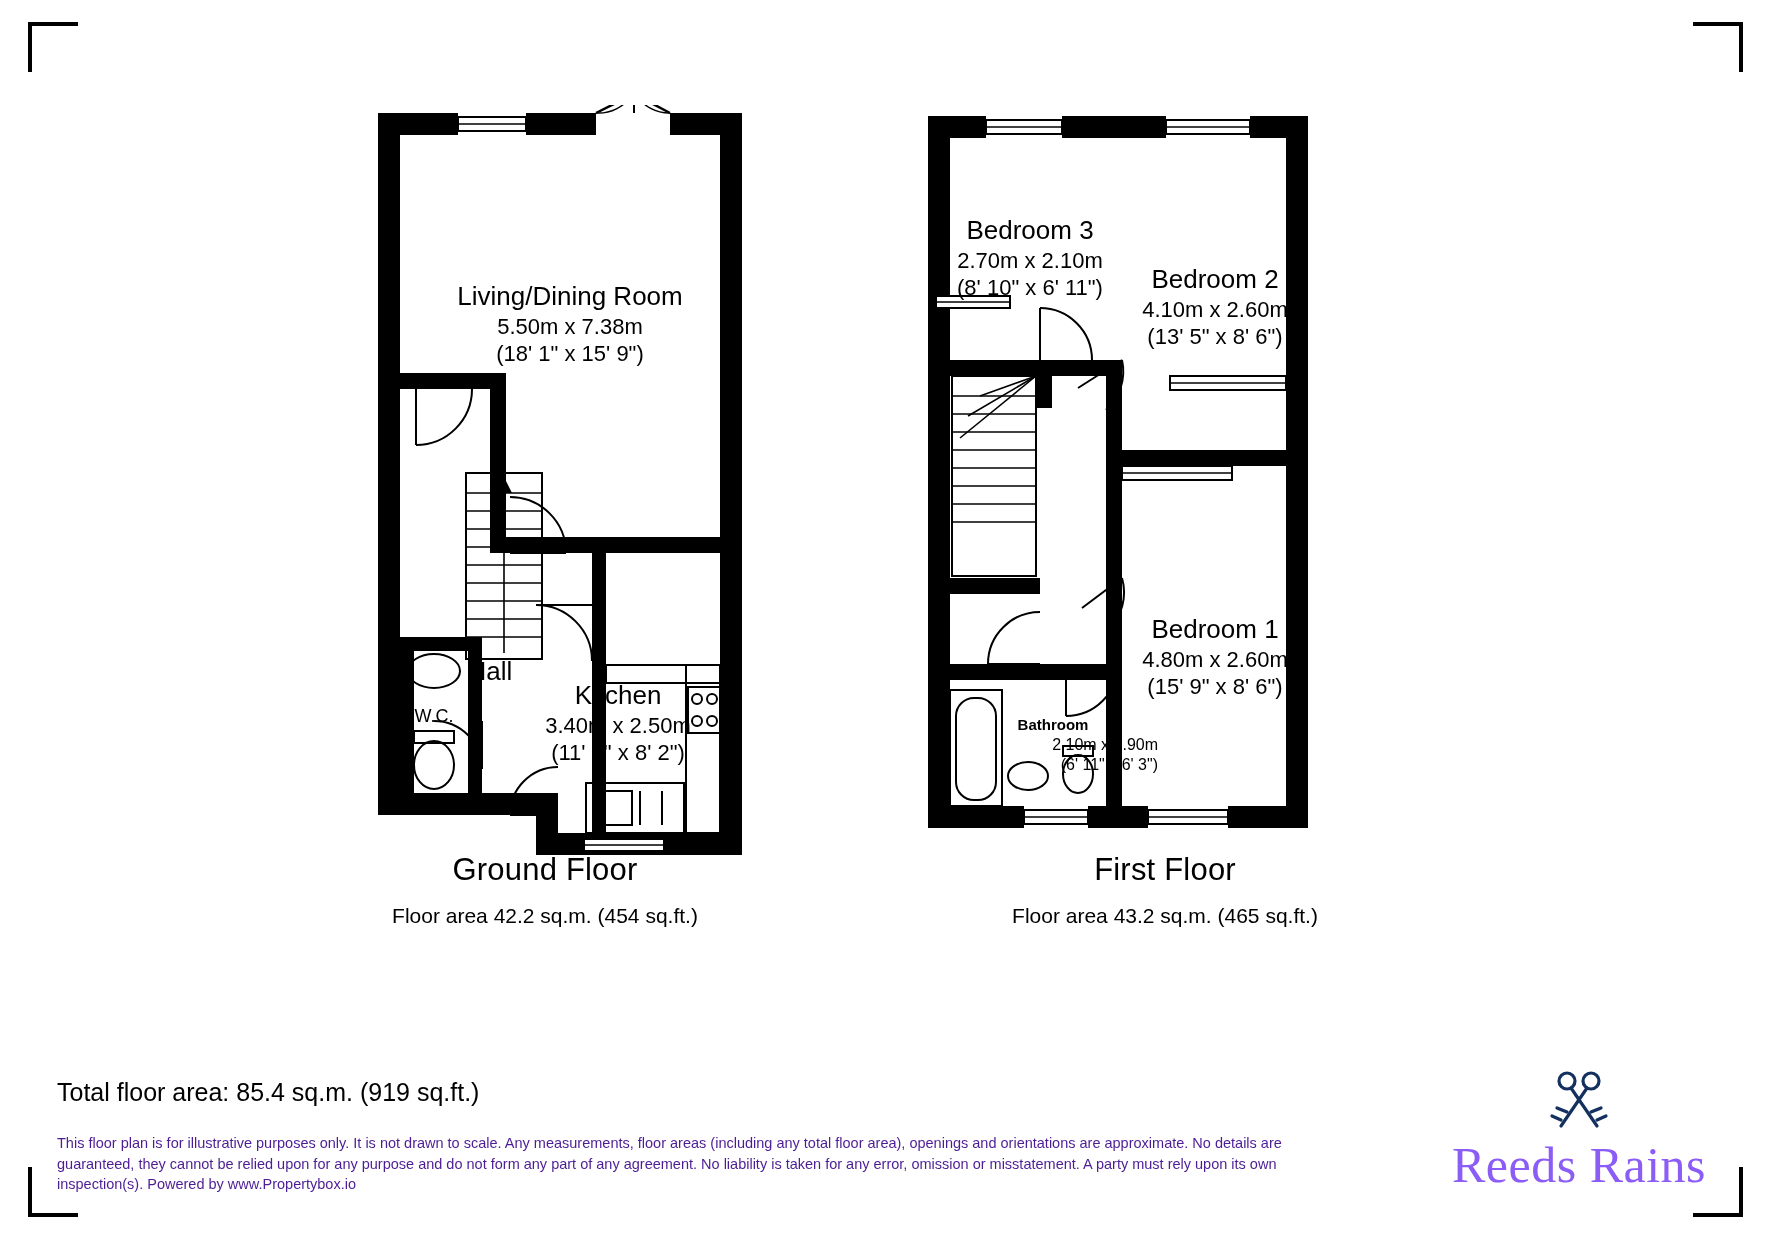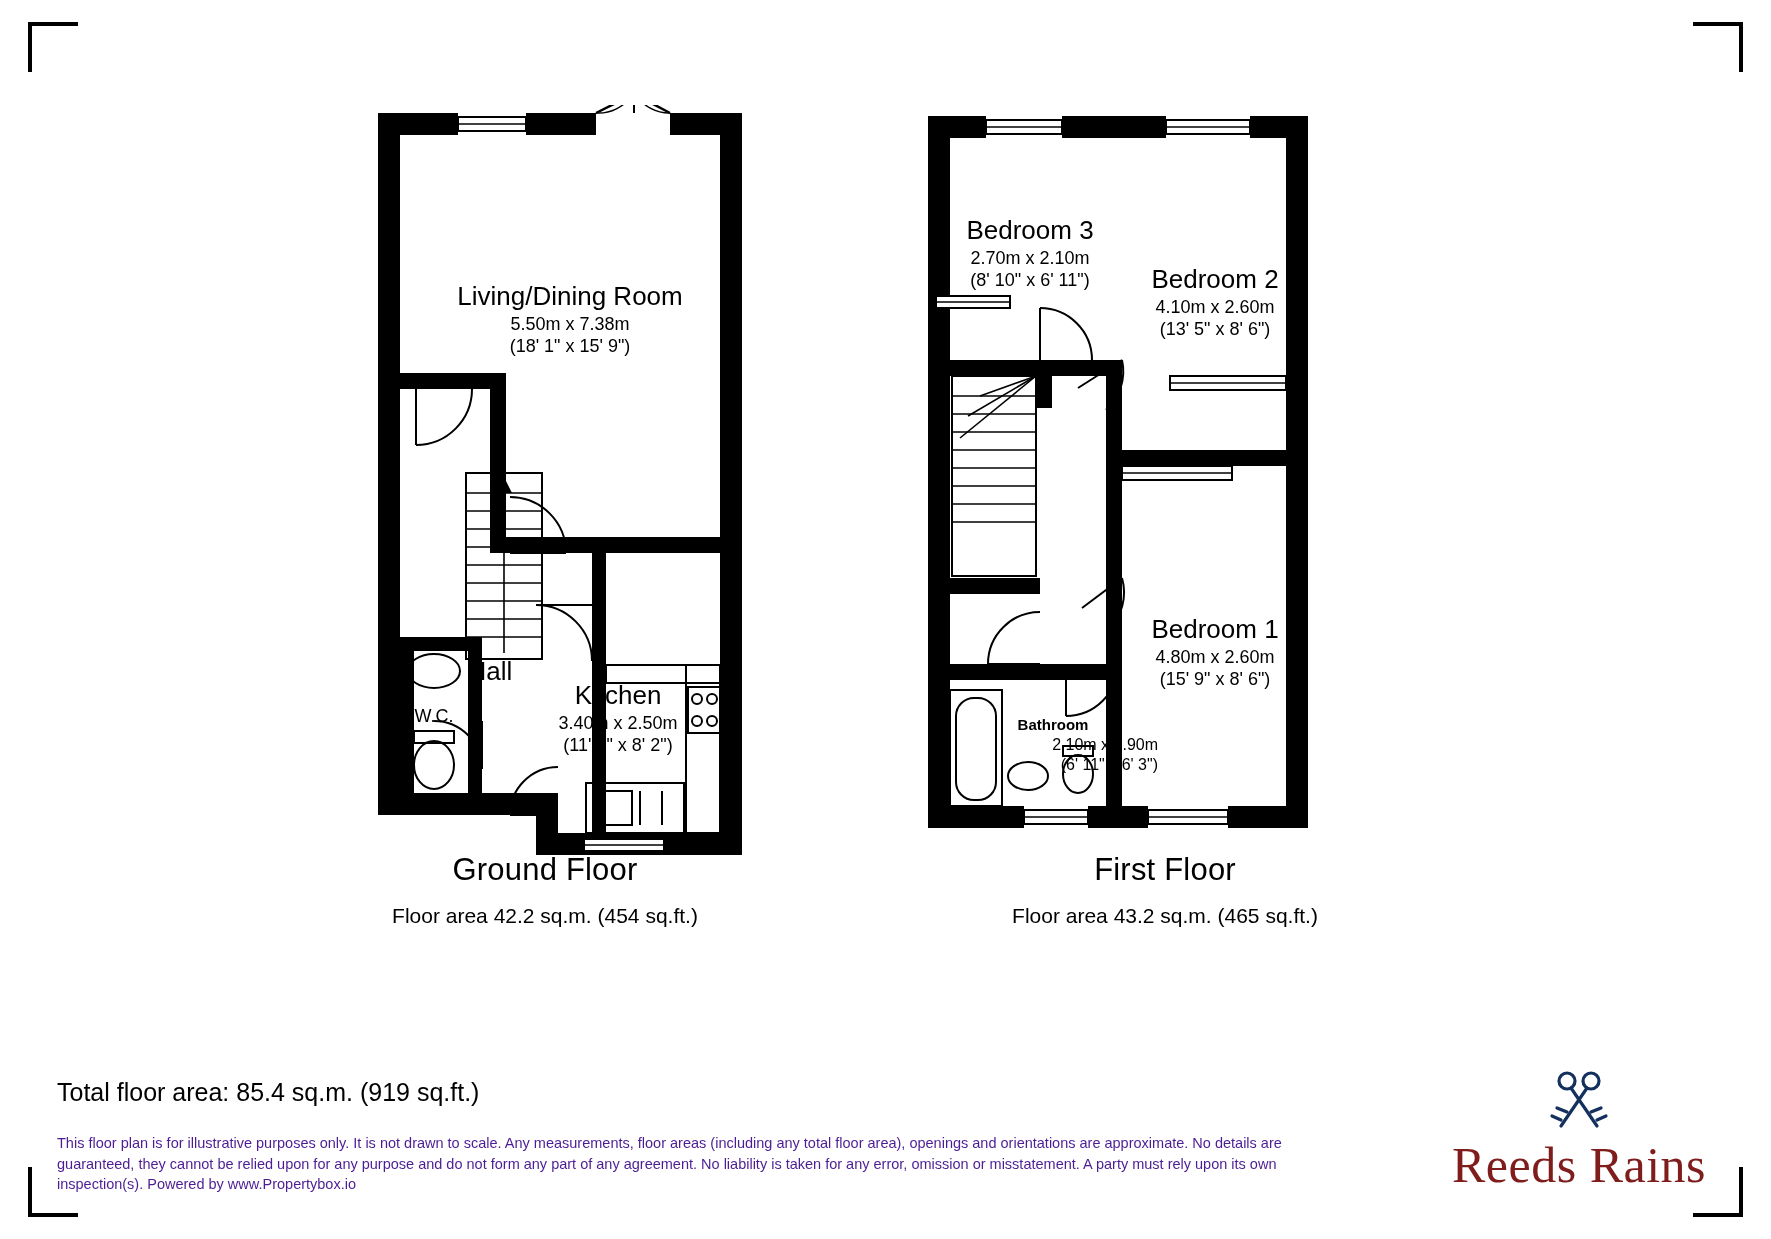--- a/index.html
+++ b/index.html
@@ -64,39 +64,39 @@
     line-height: 1.42;
     color: #4c1d95;
   }
 
   .brand {
     position: absolute;
     right: 42px;
     top: 1068px;
     width: 300px;
     text-align: center;
-    color: #7f1d1d;
+    color: #8b5cf6;
   }
   .brand .keys { height: 66px; }
   .brand .name {
     font-family: "Liberation Serif", serif;
     font-size: 50px;
     letter-spacing: .5px;
     margin-top: -2px;
   }
 
   
   .rlabel {
     position: absolute;
     text-align: center;
     line-height: 1.25;
     white-space: nowrap;
   }
   .rlabel .rname { font-size: 26px; }
-  .rlabel .rdim  { font-size: 18px; }
+  .rlabel .rdim  { font-size: 22px; }
   .rlabel.small .rname { font-size: 15px; font-weight: bold; }
   .rlabel.small .rdim  { font-size: 16px; text-align: right; }
   .rlabel.tiny .rname  { font-size: 17px; }
 </style>
 </head>
 <body>
 
 <div class="page">
 
   <div class="crop tl"></div>

